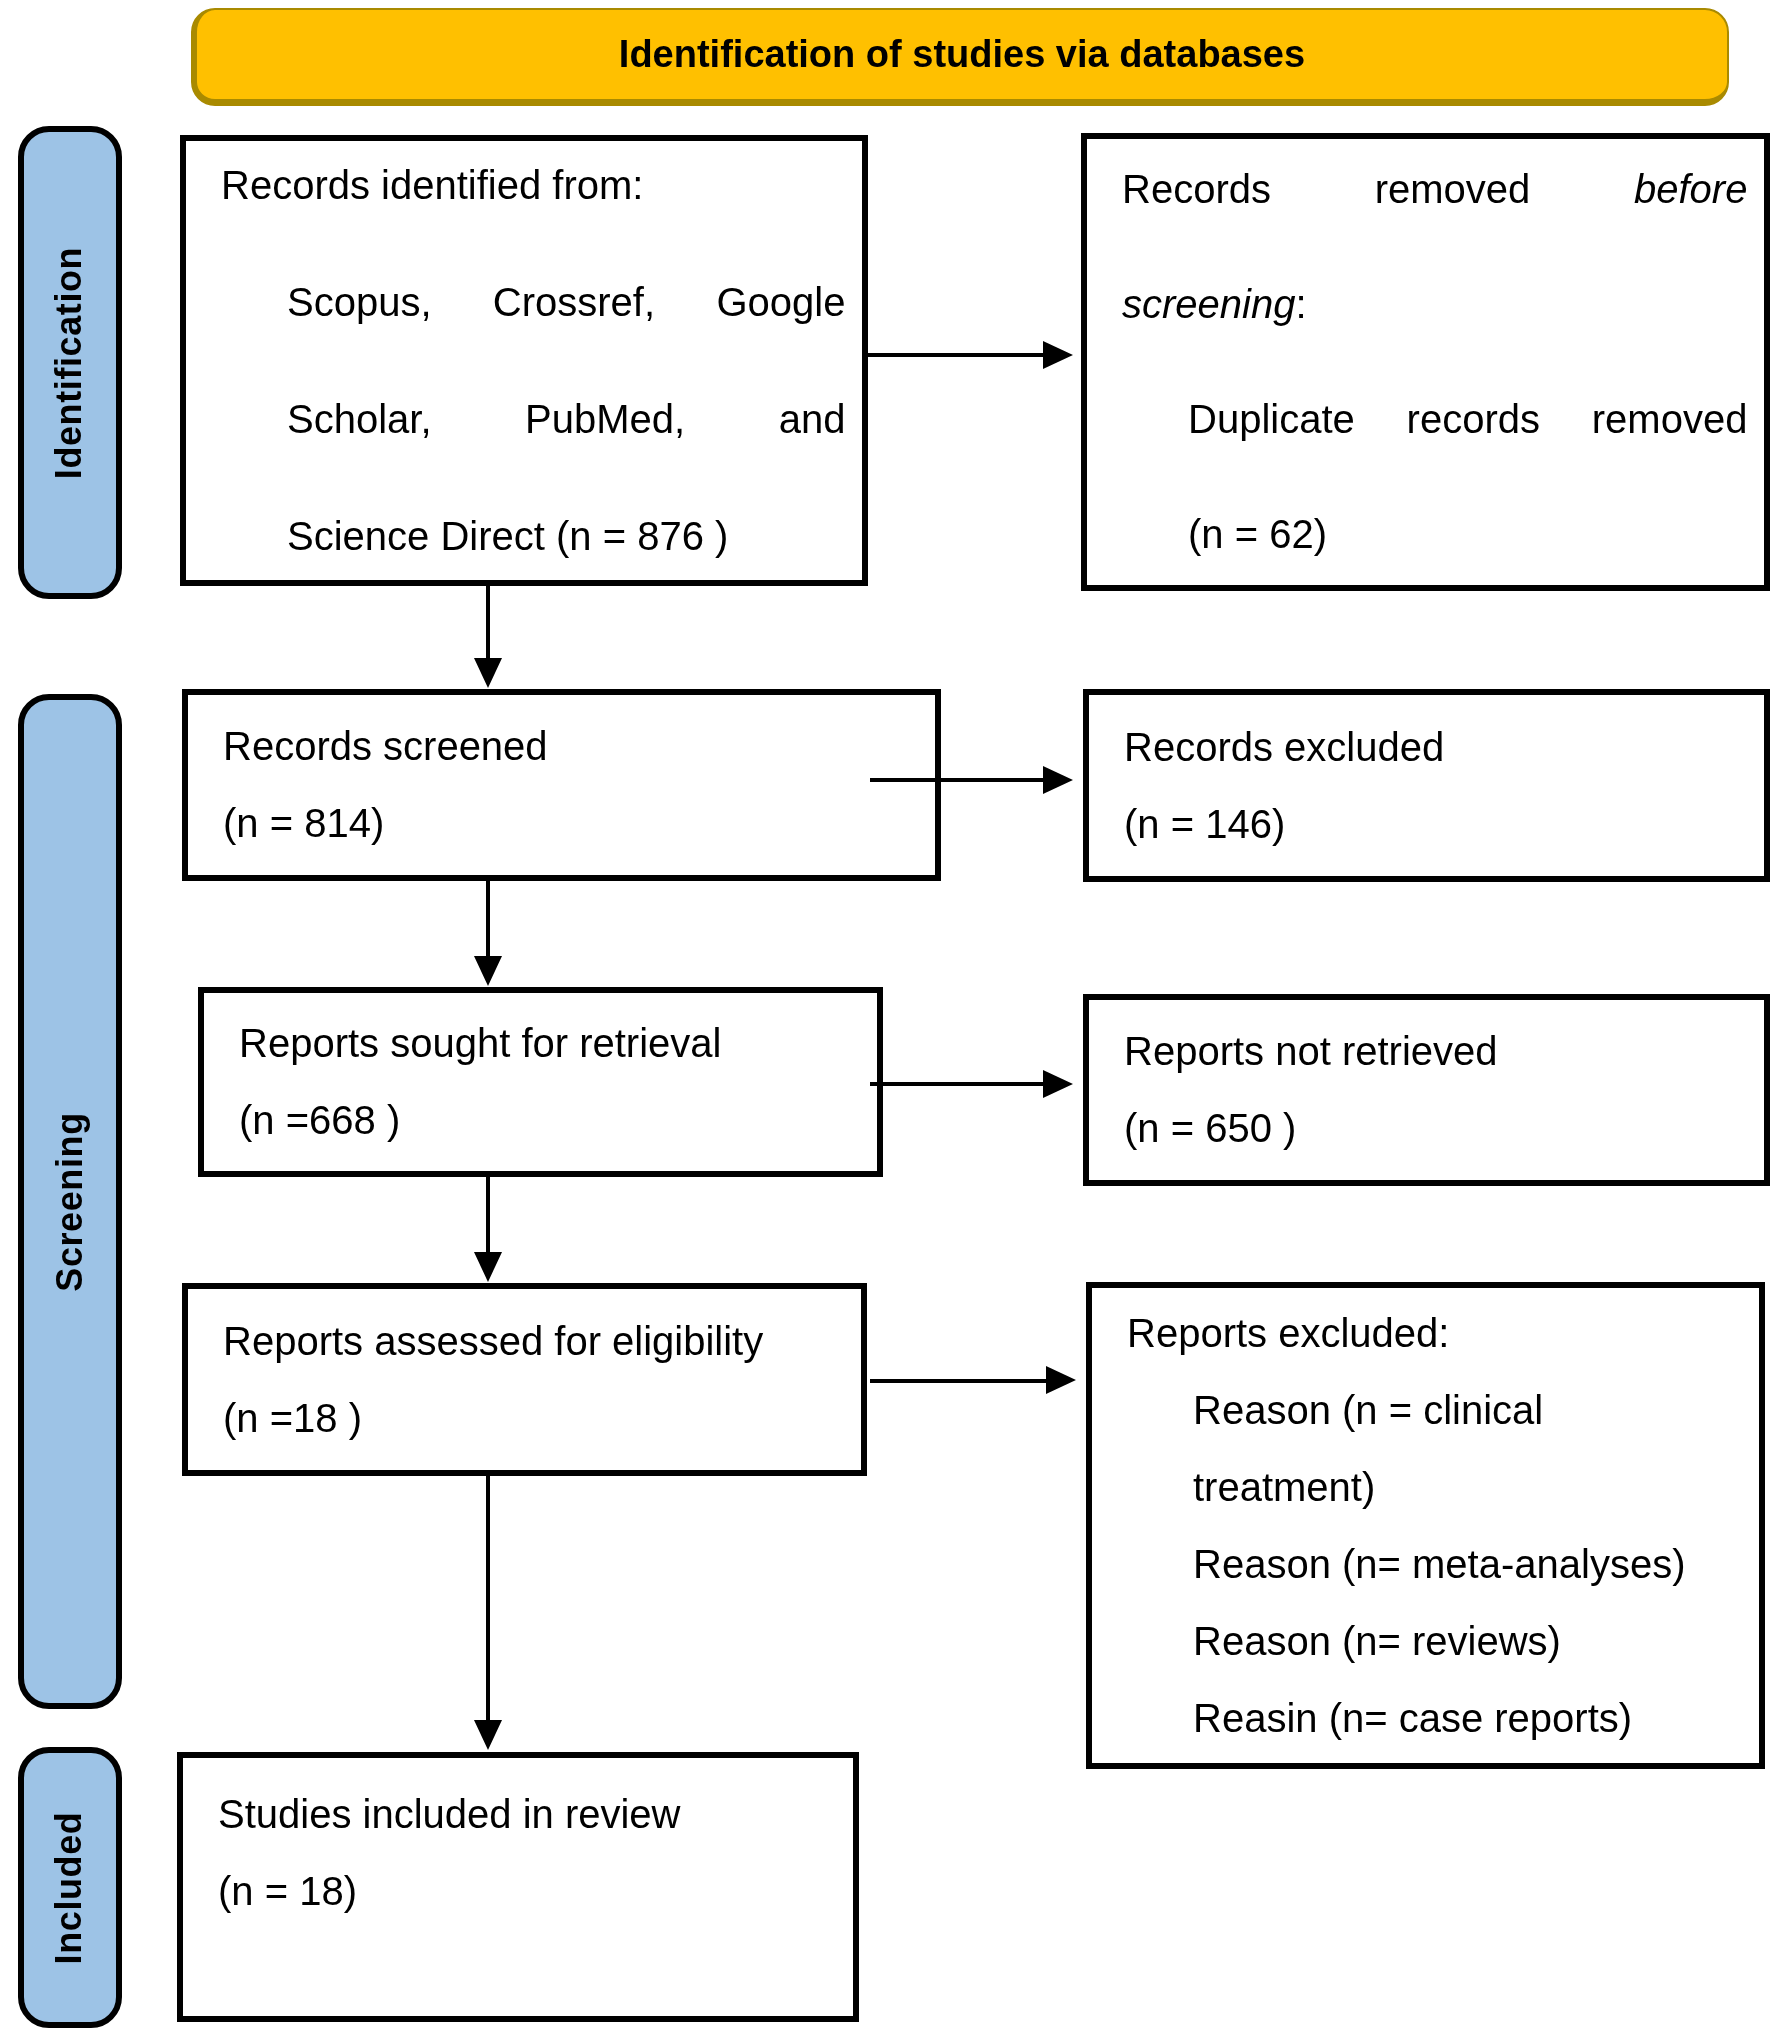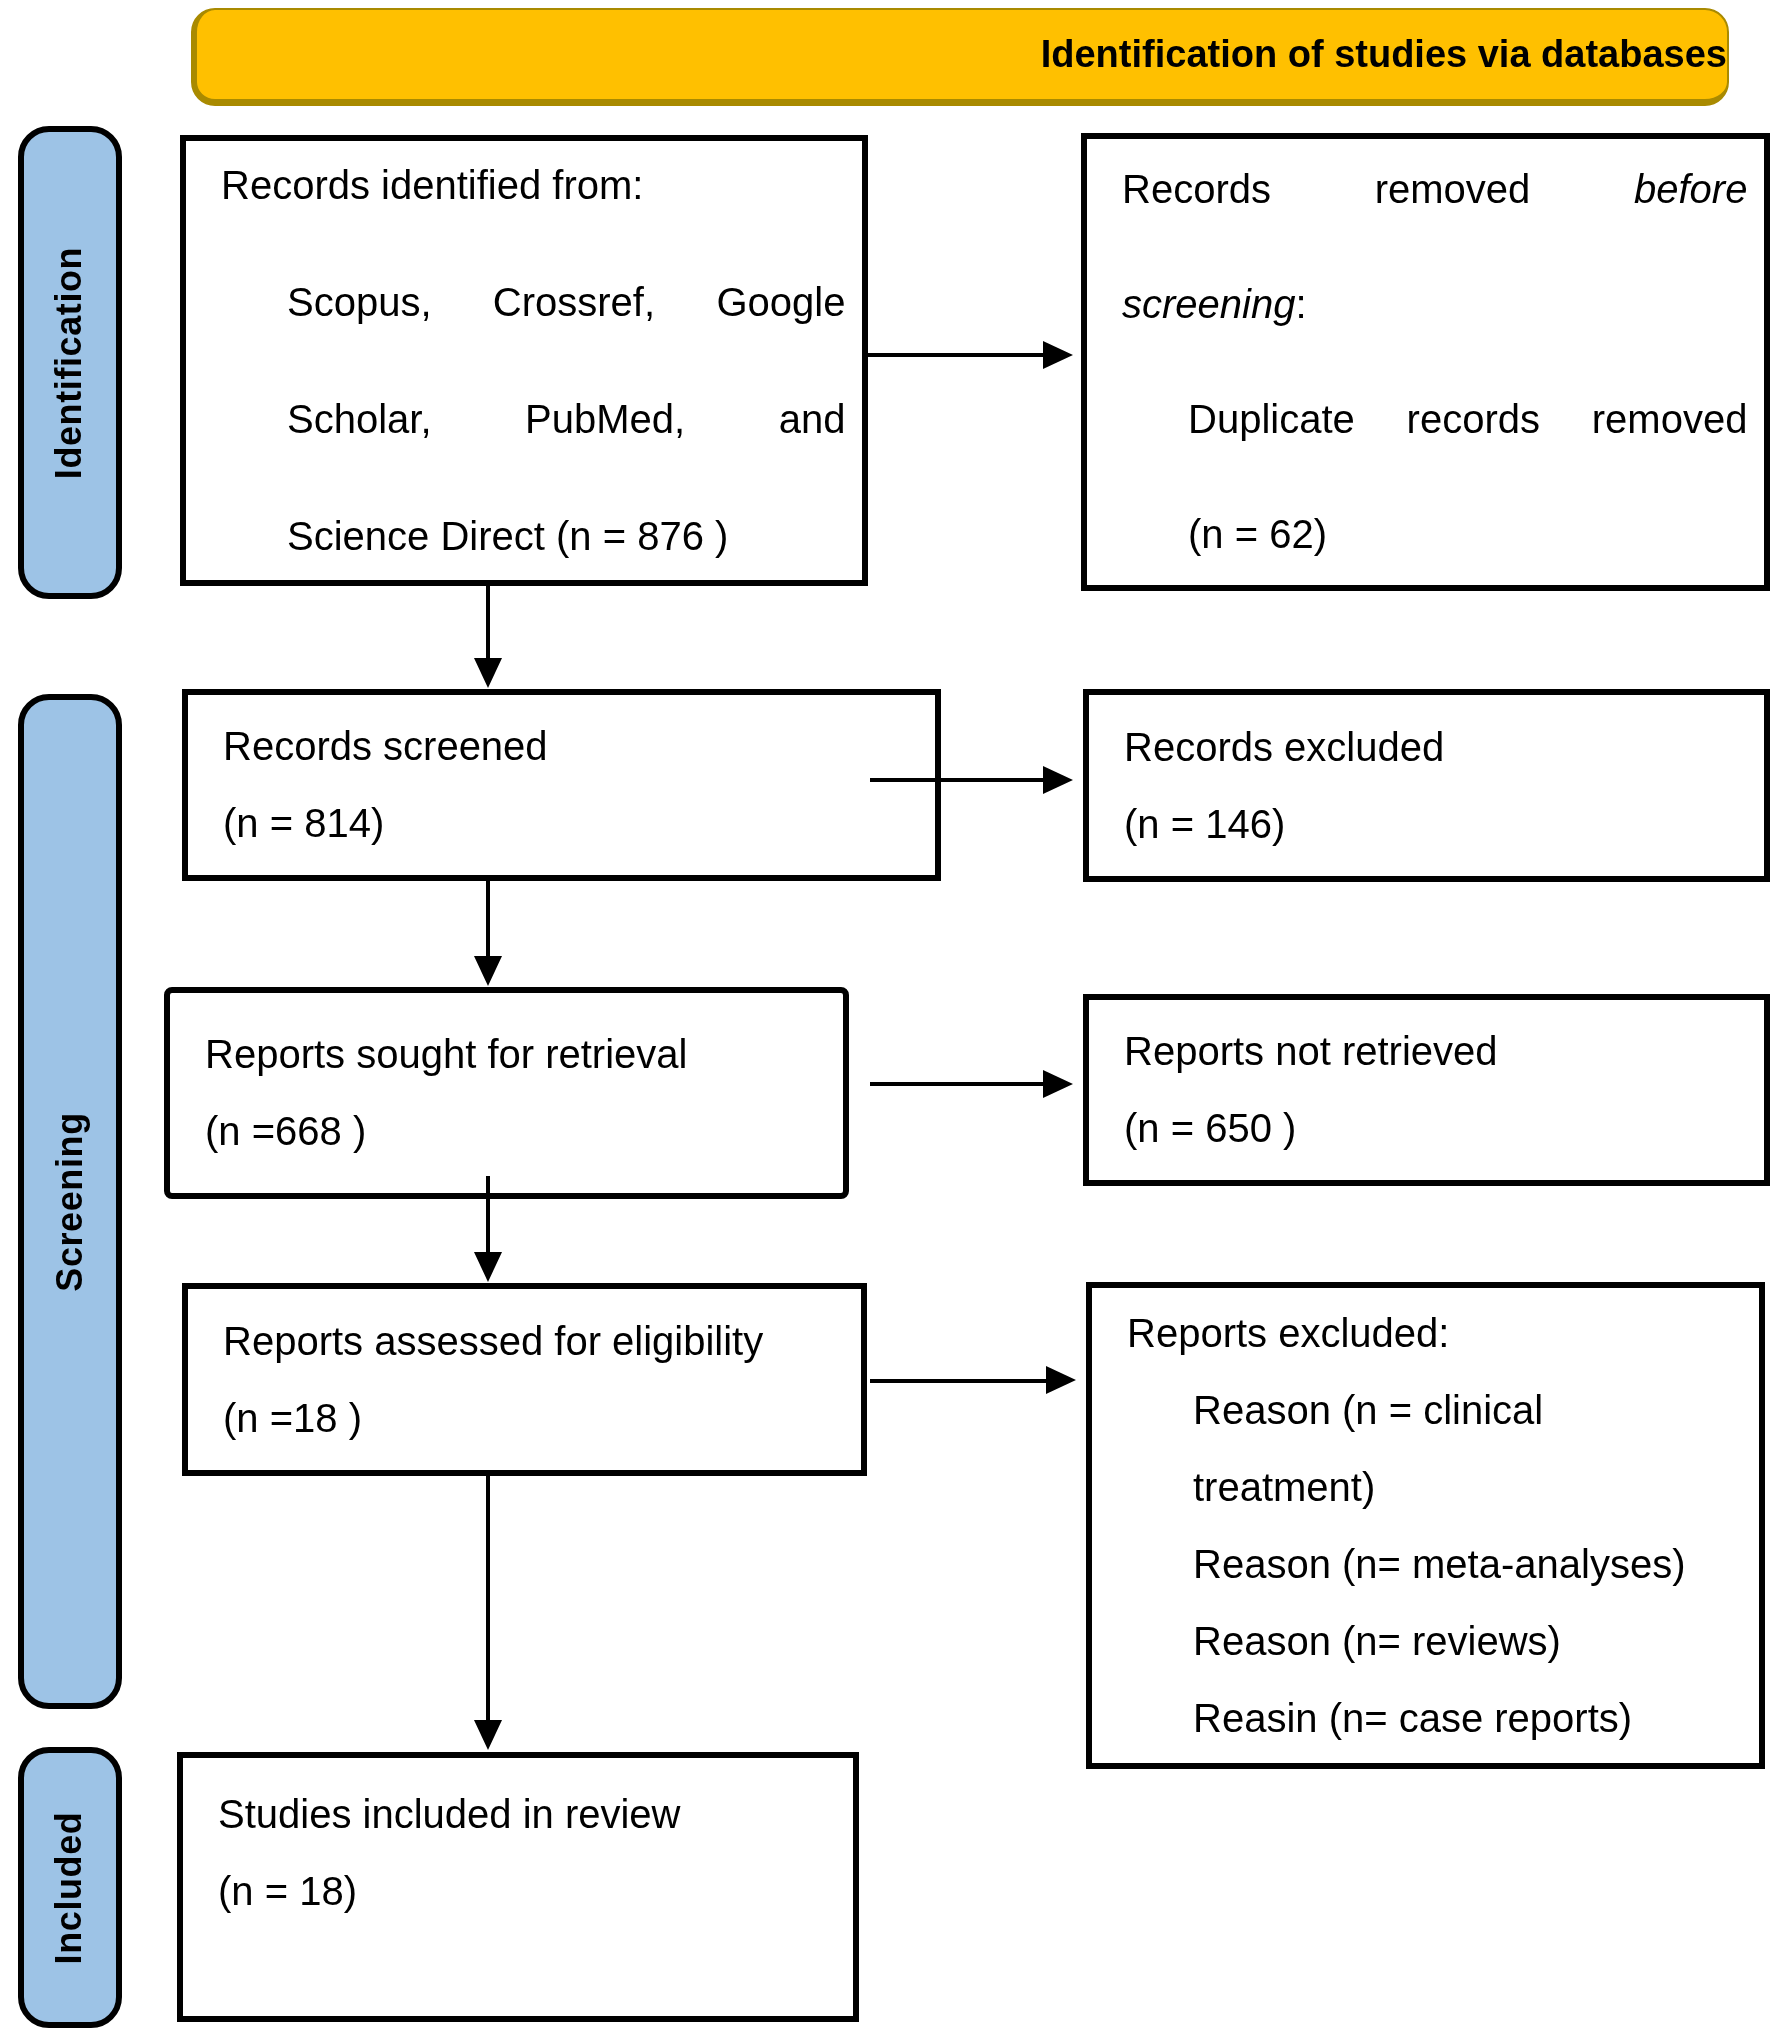--- a/index.html
+++ b/index.html
@@ -6,21 +6,21 @@
   body{font-family:"Liberation Sans", sans-serif;color:#000;}
   .canvas{position:relative;width:1790px;height:2035px;background:#fff;overflow:hidden;}
 
   
   .header{
     position:absolute;left:191px;top:8.3px;width:1538px;height:98px;
     background:var(--header-fill,#FFC000);
     border:2.2px solid var(--header-border,#A98A00);
     border-left-width:6.6px;border-bottom-width:7.7px;
     border-radius:24px;
-    display:flex;align-items:center;justify-content:flex-end;
+    display:flex;align-items:center;justify-content:center;
     box-sizing:border-box;
     font-weight:bold;font-size:38px;
   }
 
   
   .side{
     position:absolute;left:17.7px;width:104px;
     background:var(--sidebar-fill,#9DC3E6);
     border:6.6px solid #000;border-radius:31px;
     box-sizing:border-box;
@@ -43,21 +43,21 @@
   }
   .box .ln{width:100%;}
   .ind{padding-left:66px;box-sizing:border-box;}
   .just{text-align:justify;text-align-last:justify;}
   .it{font-style:italic;}
 
   .b1{left:180px;top:135px;width:688px;height:451px;justify-content:space-between;}
   .b2{left:1081px;top:133px;width:689px;height:458px;gap:38px;}
   .b3{left:182px;top:689px;width:759px;height:192px;}
   .b4{left:1083px;top:689px;width:687px;height:193px;}
-  .b5{left:164px;top:987px;width:685px;height:212px;border-radius:8px;}
+  .b5{left:198px;top:987px;width:685px;height:190px;}
   .b6{left:1083px;top:994px;width:687px;height:192px;}
   .b7{left:182px;top:1283px;width:685px;height:193px;}
   .b8{left:1086px;top:1282px;width:679px;height:487px;}
   .b9{left:177px;top:1752px;width:682px;height:270px;justify-content:flex-start;padding-top:17.7px;}
 
   
   .stem{position:absolute;background:#000;}
   .head-r{position:absolute;width:0;height:0;
     border-top:14.4px solid transparent;border-bottom:14.4px solid transparent;
     border-left:30px solid #000;}

